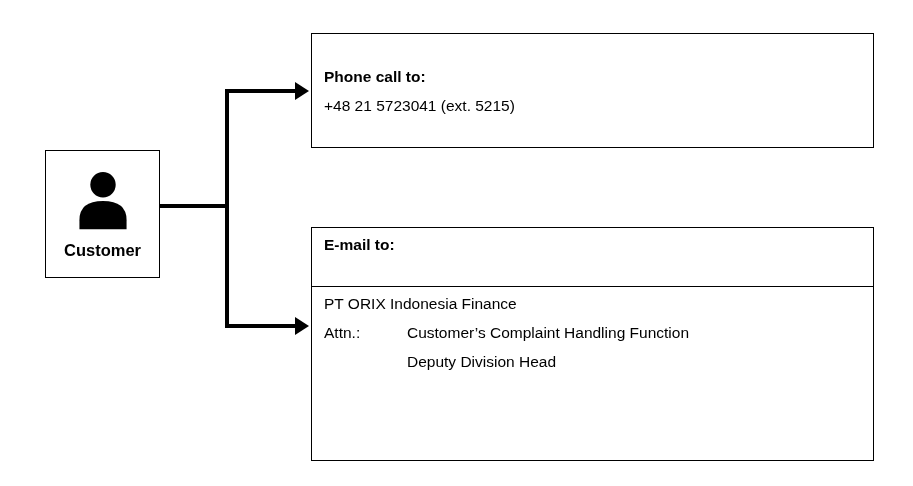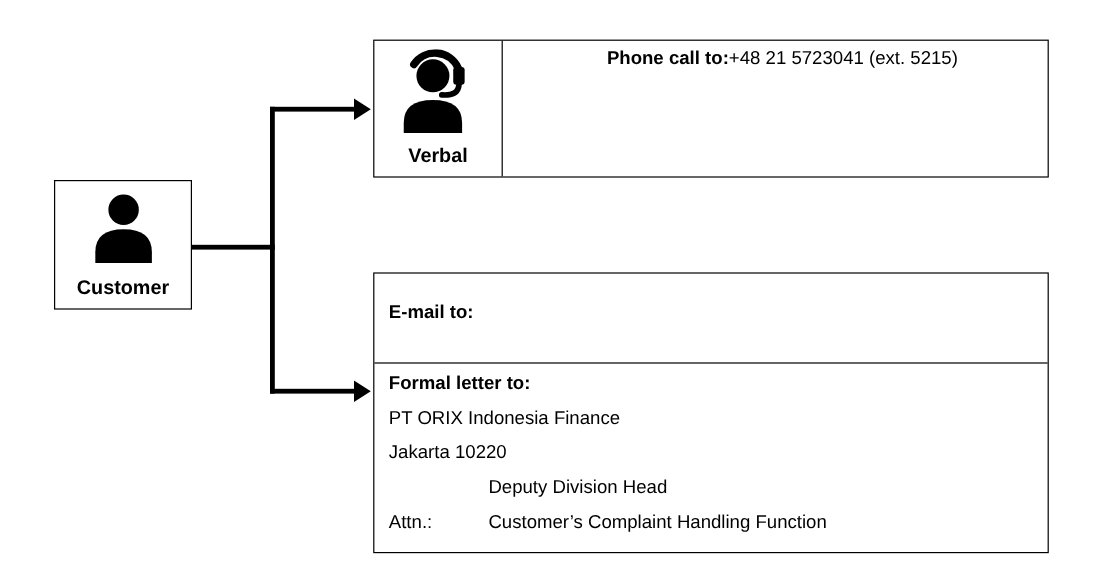--- a/index.html
+++ b/index.html
@@ -6,41 +6,41 @@
   body {
     width: 913px; height: 486px; position: relative; overflow: hidden;
     font-family: "Liberation Sans", sans-serif;
     color: #000000;
   }
   .box {
     position: absolute; background: #ffffff;
     border: 1.5px solid #000000; box-sizing: border-box;
   }
   
-  .customer-box { left: 45px; top: 150px; width: 115px; height: 108px;
+  .customer-box { left: 45px; top: 150px; width: 115px; height: 128px;
     display: flex; flex-direction: column; align-items: center; justify-content: center; }
   .customer-box .icon-wrap { line-height: 0; }
   .node-label { font-weight: bold; font-size: 16.5px; margin-top: 6px; }
 
   
   .verbal-box { left: 311px; top: 33px; width: 563px; height: 115px; display: flex; }
   .icon-cell {
     width: 107px; flex: 0 0 107px; border-right: 1.5px solid #000000; box-sizing: border-box;
     display: flex; flex-direction: column; align-items: center; justify-content: center;
   }
   .icon-cell .icon-wrap { line-height: 0; }
-  .text-cell { flex: 1; display: flex; flex-direction: row; justify-content: center;
+  .text-cell { flex: 1; display: flex; flex-direction: column; justify-content: center;
     padding-left: 12px; box-sizing: border-box; }
   .line { font-size: 15.5px; line-height: 29px; white-space: nowrap; }
   .bold { font-weight: bold; }
 
   
   .written-box { left: 227px; top: 227px; width: 563px; height: 234px; display: flex; position: absolute; }
   .written-box { left: 311px; }
-  .written-right { flex: 1; display: flex; flex-direction: column; margin-top: 16px; }
+  .written-right { flex: 1; display: flex; flex-direction: column; }
   .email-cell { height: 59px; flex: 0 0 59px; border-bottom: 1.5px solid #000000;
     box-sizing: border-box; padding: 2px 0 0 12px; }
   .letter-cell { flex: 1; padding: 2px 0 0 12px; box-sizing: border-box; }
   .attn-row { display: flex; }
   .attn-label { width: 83px; flex: 0 0 83px; }
   .attn-indent { margin-left: 83px; }
 
   
   .conn { position: absolute; background: #000000; }
   .conn-h-customer { left: 160px; top: 204px; width: 69px; height: 4px; }
@@ -69,49 +69,35 @@
     <span class="icon-wrap">
       <svg width="58" height="66" viewBox="0 0 64 72" aria-hidden="true">
         <circle cx="32" cy="17" r="14" fill="#000"></circle>
         <path d="M6 66 L6 56 Q6 35 32 35 Q58 35 58 56 L58 66 Z" fill="#000"></path>
       </svg>
     </span>
     <div class="node-label">Customer</div>
   </div>
 
   <div class="box verbal-box">
-    <div class="icon-cell">
-      <span class="icon-wrap">
-        <svg width="64" height="74" viewBox="0 0 60 70" aria-hidden="true">
-          <circle cx="26" cy="21" r="13" fill="#000"></circle>
-          <path d="M11 12 A 20 20 0 0 1 46 15" fill="none" stroke="#000" stroke-width="6" stroke-linecap="round"></path>
-          <rect x="42" y="14" width="9" height="14" rx="2.5" fill="#000"></rect>
-          <path d="M46.5 28 Q46 37 33 36" fill="none" stroke="#000" stroke-width="4.5" stroke-linecap="round"></path>
-          <path d="M3 66 L3 58 Q3 40 26 40 Q49 40 49 58 L49 66 Z" fill="#000"></path>
-        </svg>
-      </span>
-      <div class="node-label">Verbal</div>
-    </div>
     <div class="text-cell">
       <div class="line bold">Phone call to:</div>
       <div class="line">+48 21 5723041 (ext. 5215)</div>
     </div>
   </div>
 
   <div class="box written-box">
     <div class="written-right">
       <div class="email-cell">
         <div class="line bold">E-mail to:</div>
       </div>
       <div class="letter-cell">
-        <div class="line bold">Formal letter to:</div>
         <div class="line">PT ORIX Indonesia Finance</div>
-        <div class="line">Jakarta 10220</div>
-        <div class="line attn-indent">Deputy Division Head</div>
         <div class="line attn-row">
           <span class="attn-label">Attn.:</span>
           <span>Customer’s Complaint Handling Function</span>
         </div>
+        <div class="line attn-indent">Deputy Division Head</div>
       </div>
     </div>
   </div>
 
 </div>
 
 </body></html>

